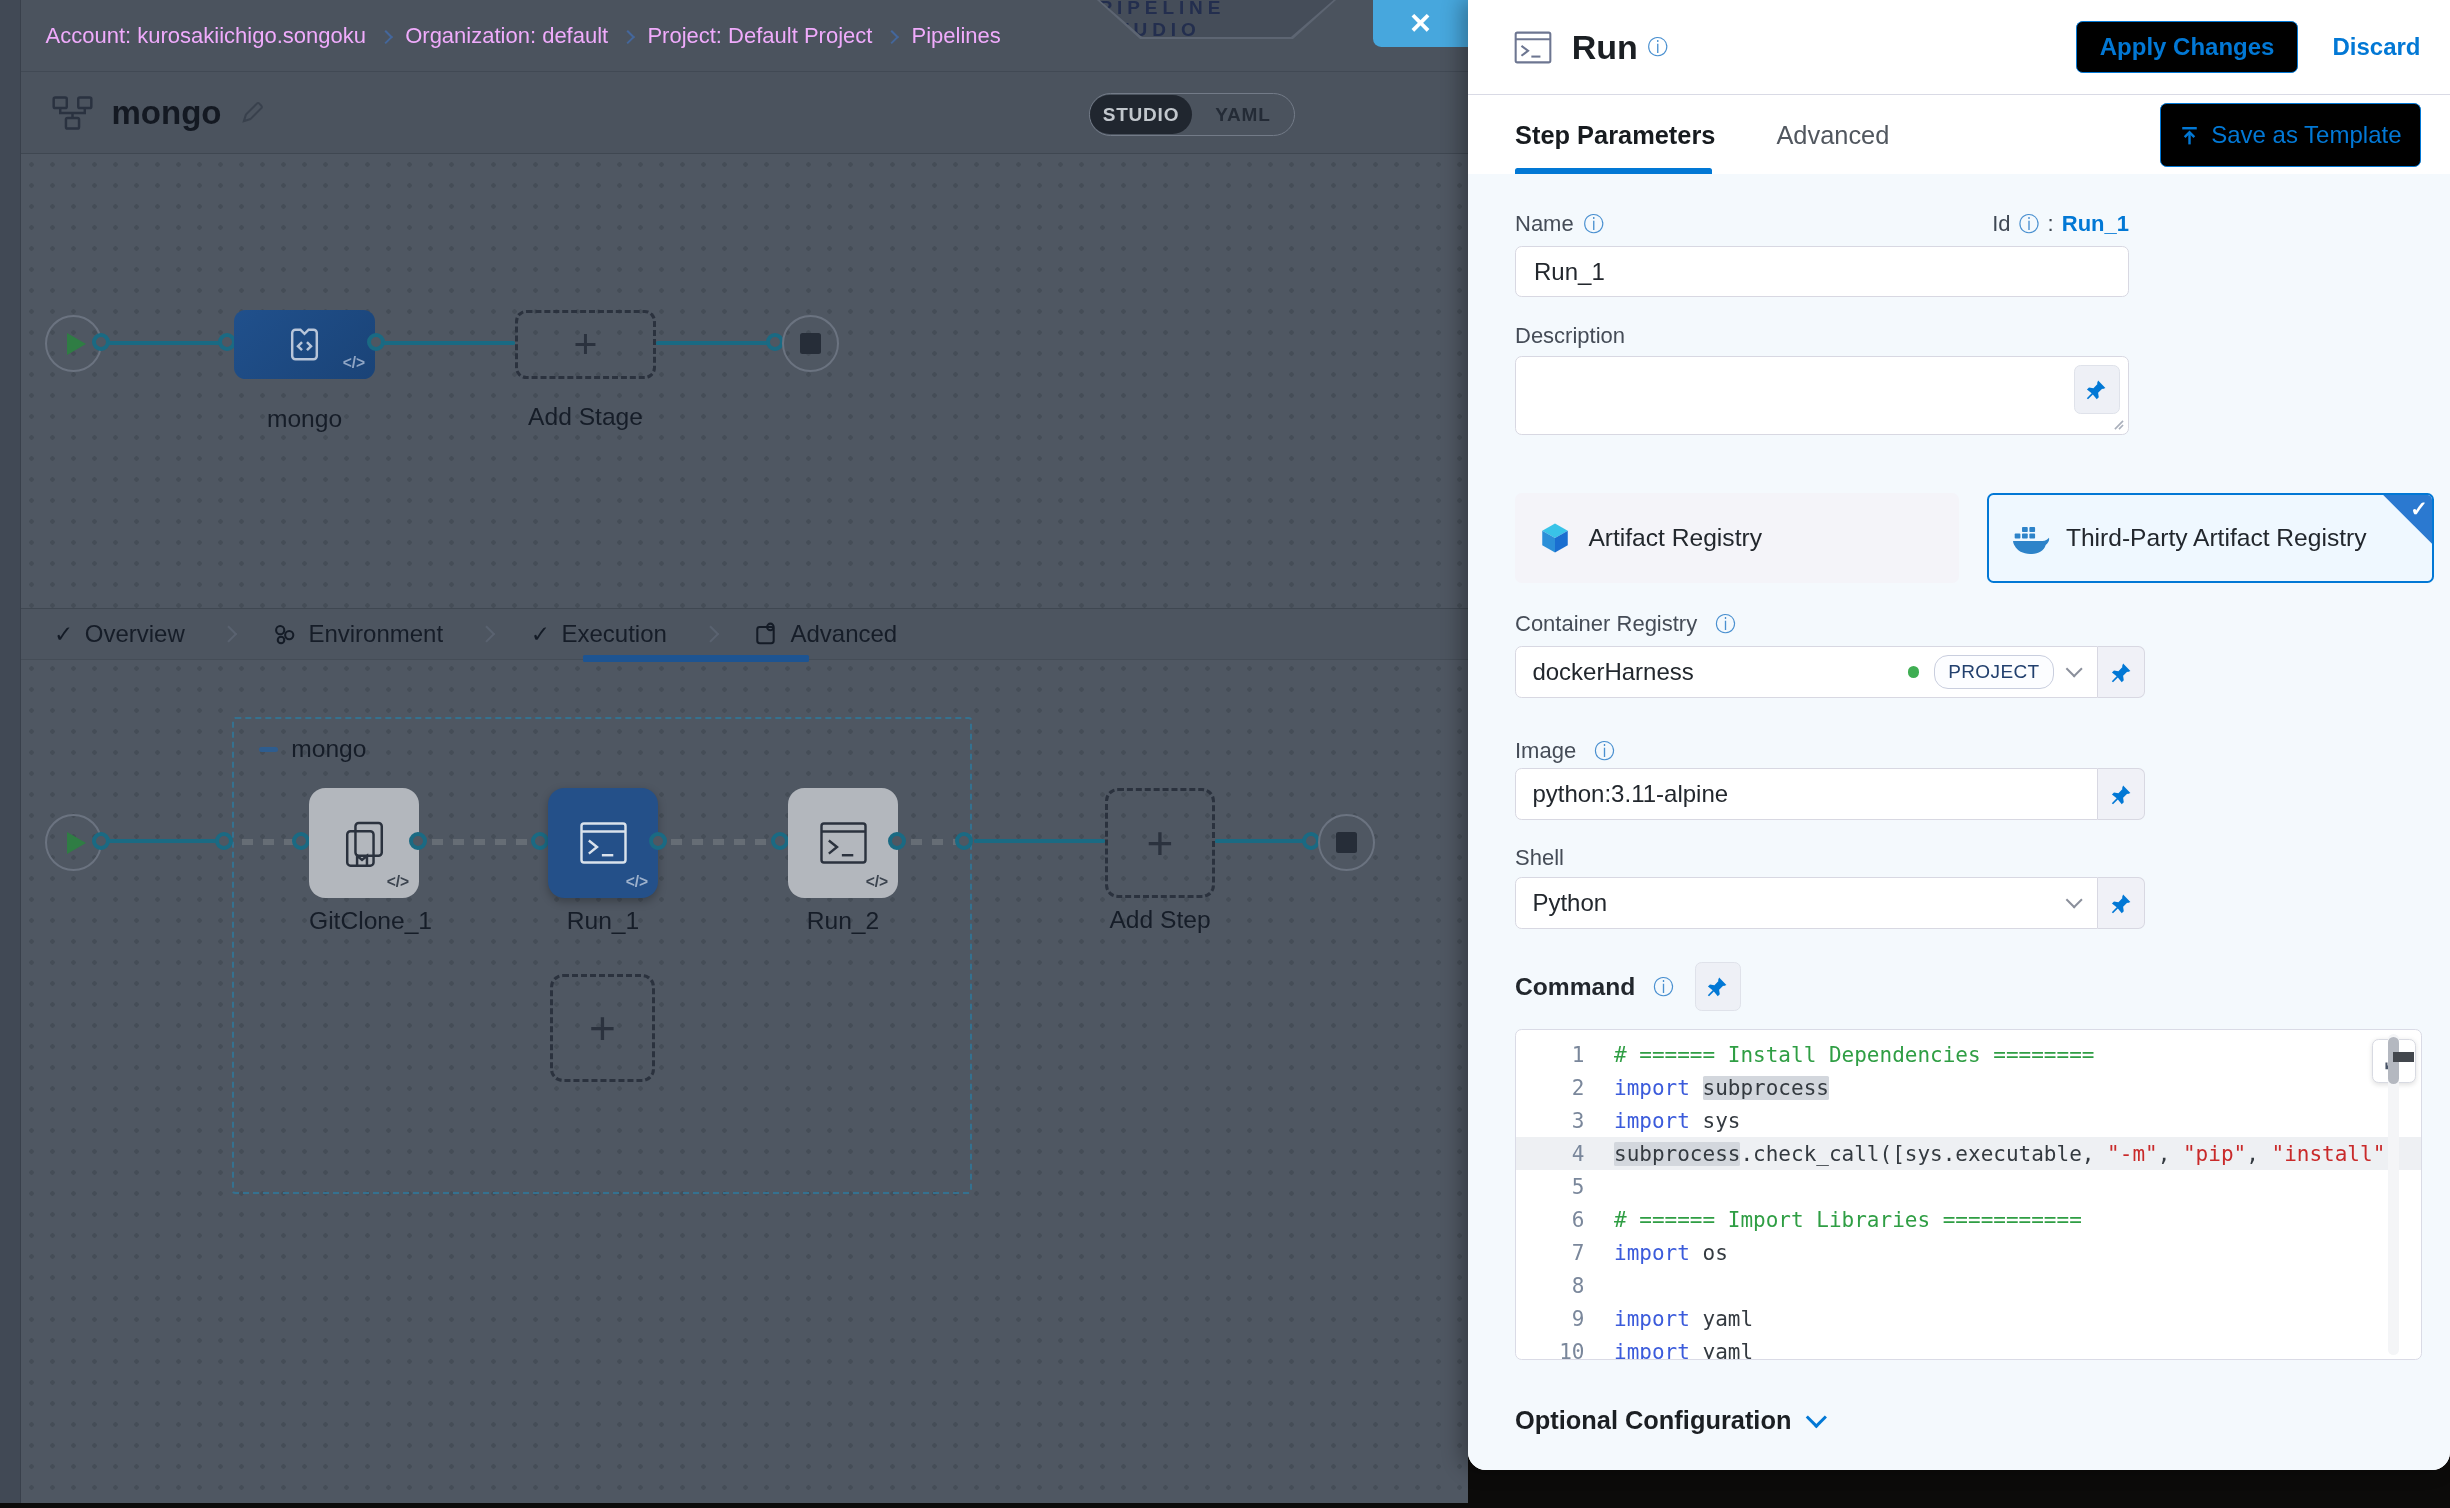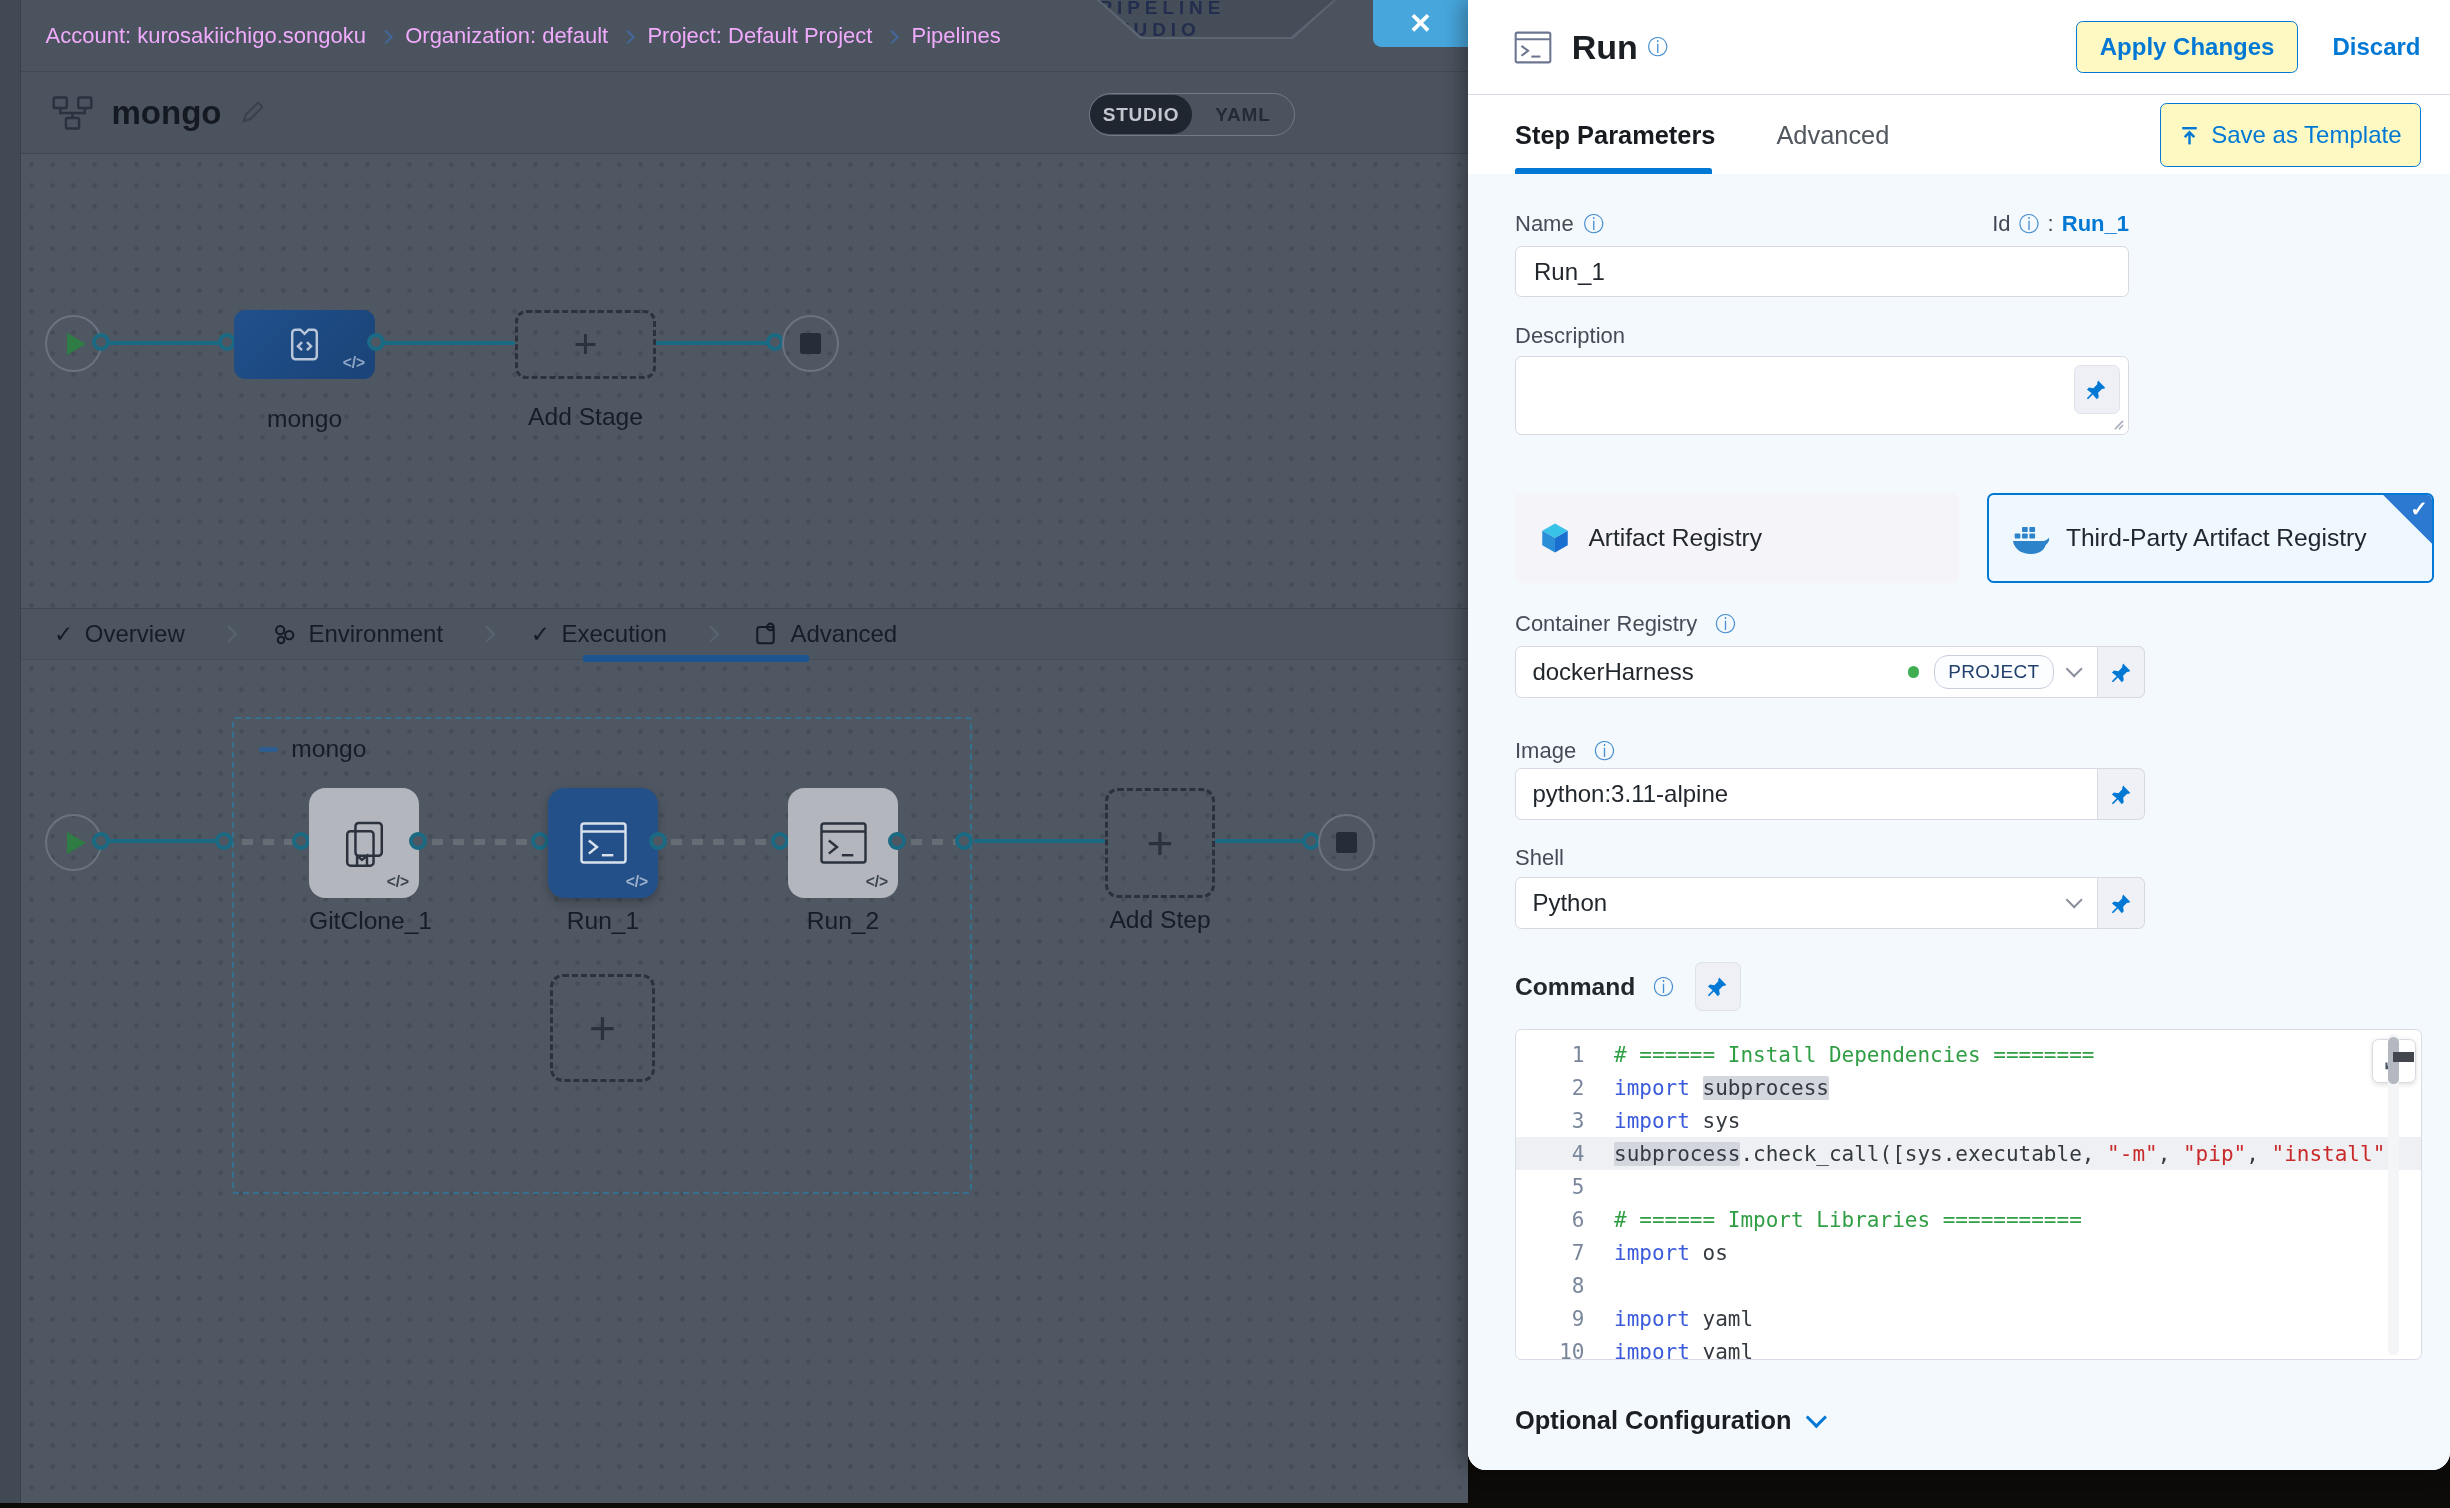--- a/index.html
+++ b/index.html
@@ -50,21 +50,21 @@
   .tsep { width:11.5px; height:11.5px; border-top:2.5px solid #5a6270; border-right:2.5px solid #5a6270; transform:rotate(45deg); }
   .tab-underline { position:absolute; left:583px; top:655px; width:226px; height:6.6px; background:#1d5492; border-radius:1.6px; }
   .tick { font-size:23px; color:#141b26; }
 
   
   #panel { position:absolute; left:1468px; top:0; width:982px; height:1470px; background:#ffffff; border-radius:0 0 18px 18px; box-shadow:-6.6px 0 19.7px rgba(0,0,0,.3); overflow:hidden; }
   .p-header { position:absolute; left:0; top:0; width:100%; height:95px; background:#fff; border-bottom:0.8px solid #d9dae5; display:flex; align-items:center; padding:0 29.5px 0 46px; }
   .p-title { font-size:34px; font-weight:700; color:#1b1f23; margin-left:19.7px; }
   .info { font-size:20.5px; color:#4a90d0; margin-left:9.8px; font-style:normal; }
   .p-header .spacer { flex:1; }
-  .btn-outline { border:1.6px solid #0278d5; color:#0278d5; border-radius:6.6px; font-size:24px; font-weight:600; padding:10.6px 23px; background:#fef9c3; display:flex; align-items:center; gap:11.5px; cursor:pointer; }
+  .btn-outline { border:1.6px solid #0278d5; color:#0278d5; border-radius:6.6px; font-size:24px; font-weight:600; padding:10.6px 23px; background:#000000; display:flex; align-items:center; gap:11.5px; cursor:pointer; }
   .link-btn { color:#0278d5; font-size:24px; font-weight:600; margin-left:34px; cursor:pointer; }
 
   .p-tabs { position:absolute; left:0; top:96px; width:100%; height:78px; background:#fff; display:flex; align-items:center; padding:0 29.5px 0 47px; }
   .ptab { font-size:25.4px; color:#51575f; margin-right:61px; }
   .ptab.active { font-weight:700; color:#171b1f; }
   .ptab-underline { position:absolute; left:47px; bottom:0; width:197px; height:5.7px; background:#0278d5; border-radius:2.5px 2.5px 0 0; }
   .p-tabs .spacer { flex:1; }
 
   .p-content { position:absolute; left:0; top:174px; width:100%; height:1296px; background:#f4f9fd; }
   .flabel { position:absolute; left:47px; font-size:22px; font-weight:500; color:#454c57; display:flex; align-items:center; gap:8.2px; }

